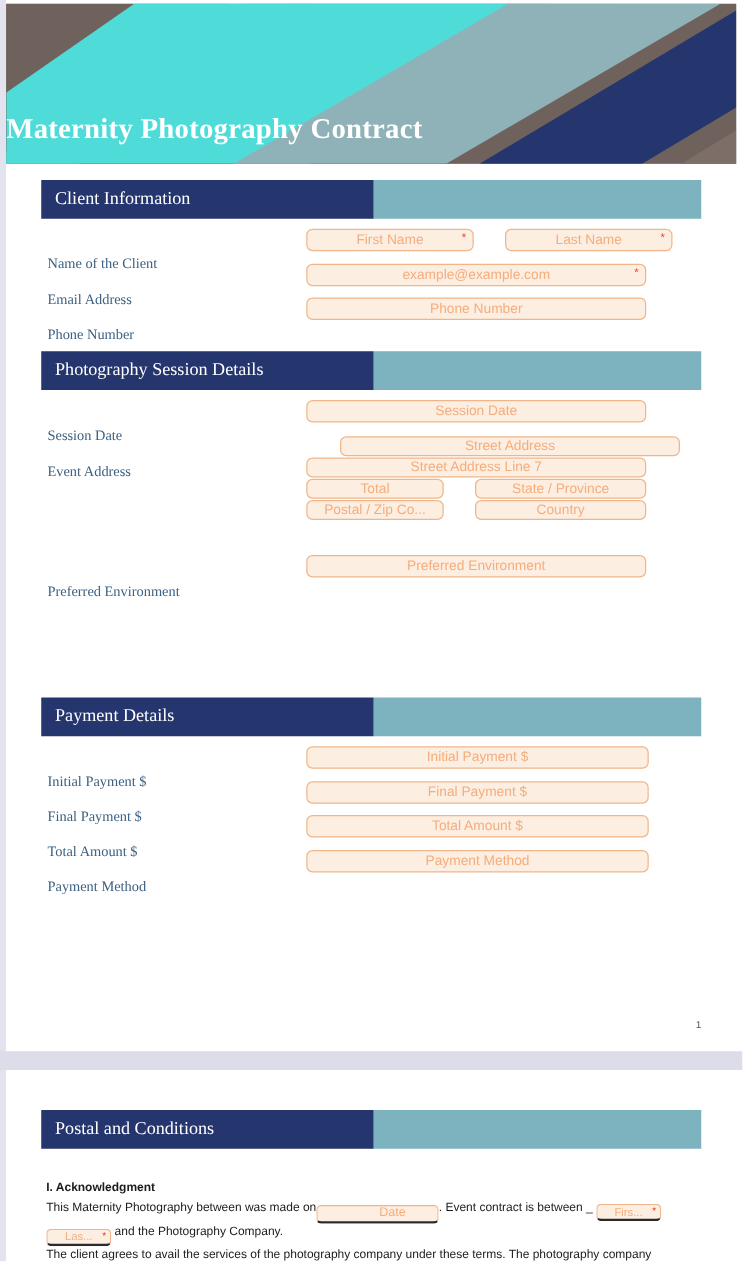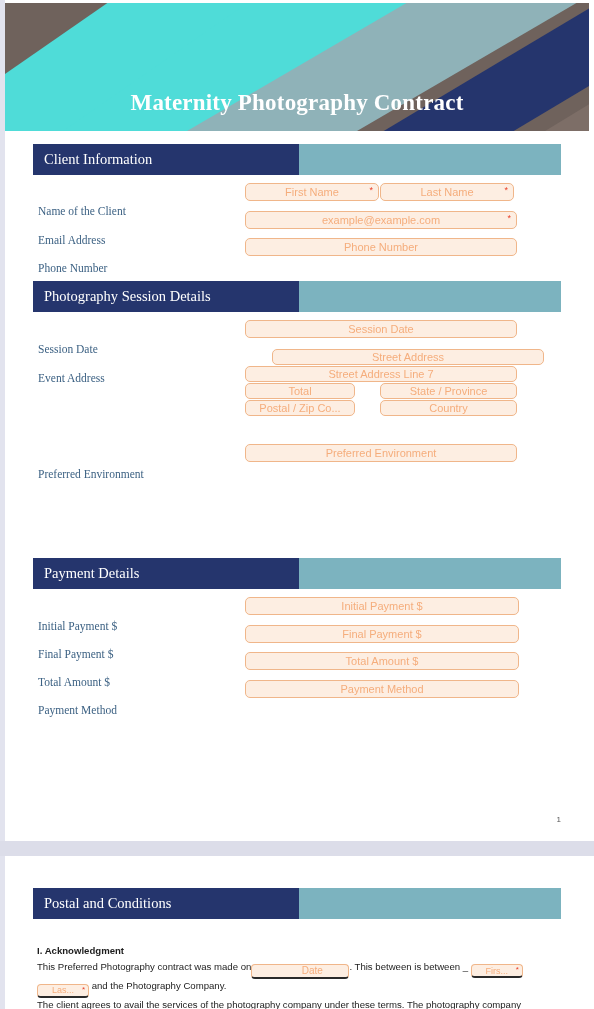--- a/index.html
+++ b/index.html
@@ -61,21 +61,20 @@
     height: 128px;
     overflow: hidden;
     background: #6f625c;
   }
   .banner svg { display: block; }
   .banner-title {
     position: absolute;
     left: 0;
     top: 88px;
     width: 584px;
-    text-align: center;
     color: #ffffff;
     font-family: "Liberation Serif", "DejaVu Serif", serif;
     font-size: 23px;
     font-weight: bold;
     letter-spacing: 0.2px;
     line-height: 1;
   }
 
   
   .section-head {
@@ -227,21 +226,21 @@
     <div class="bar-navy"></div>
     <div class="bar-teal"></div>
     <div class="head-text">Client Information</div>
   </div>
 
   <div class="flabel" style="left:38px; top:185px;">Name of the Client</div>
   <div class="finput" style="left:245px; top:183px; width:134px; height:18px;">
     <span class="ph">First Name</span>
     <span class="req">*</span>
   </div>
-  <div class="finput" style="left:380px; top:183px; width:134px; height:18px;">
+  <div class="finput" style="left:404px; top:183px; width:134px; height:18px;">
     <span class="ph">Last Name</span>
     <span class="req">*</span>
   </div>
 
   <div class="flabel" style="left:38px; top:214px;">Email Address</div>
   <div class="finput" style="left:245px; top:211px; width:272px; height:18px;">
     <span class="ph">example@example.com</span>
     <span class="req">*</span>
   </div>
 
@@ -315,23 +314,23 @@
   <div class="page-num">1</div>
 
   <div class="section-head" style="top:888px;">
     <div class="bar-navy"></div>
     <div class="bar-teal"></div>
     <div class="head-text">Postal and Conditions</div>
   </div>
 
   <div class="terms-body">
     <span class="t-head">I. Acknowledgment</span>
-    <p><span>This Preferred Photography contract was made on</span><span class="inline-input i-date">
+    <p><span>This Maternity Photography between was made on</span><span class="inline-input i-date">
           <span>Date</span>
-        </span><span>. This between is between _</span>
+        </span><span>. Event contract is between _</span>
       <span class="inline-input i-first">
           <span>Firs...</span>
           <span class="req">*</span>
         </span><span class="inline-input i-last">
           <span>Las...</span>
           <span class="req">*</span>
         </span> <span>and the Photography Company.</span></p>
     <p>The client agrees to avail the services of the photography company under these terms. The photography company acknowledges the terms and will comply.</p>
   </div>
 

